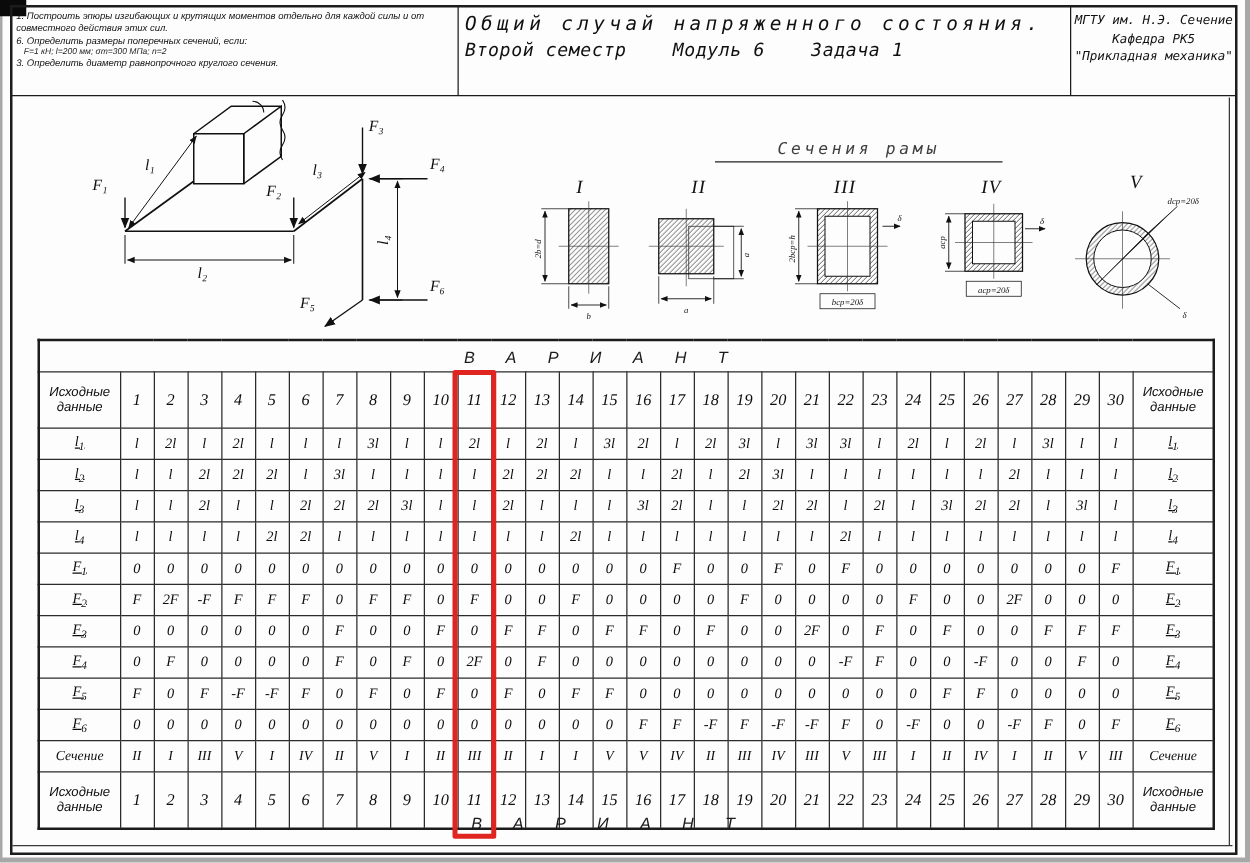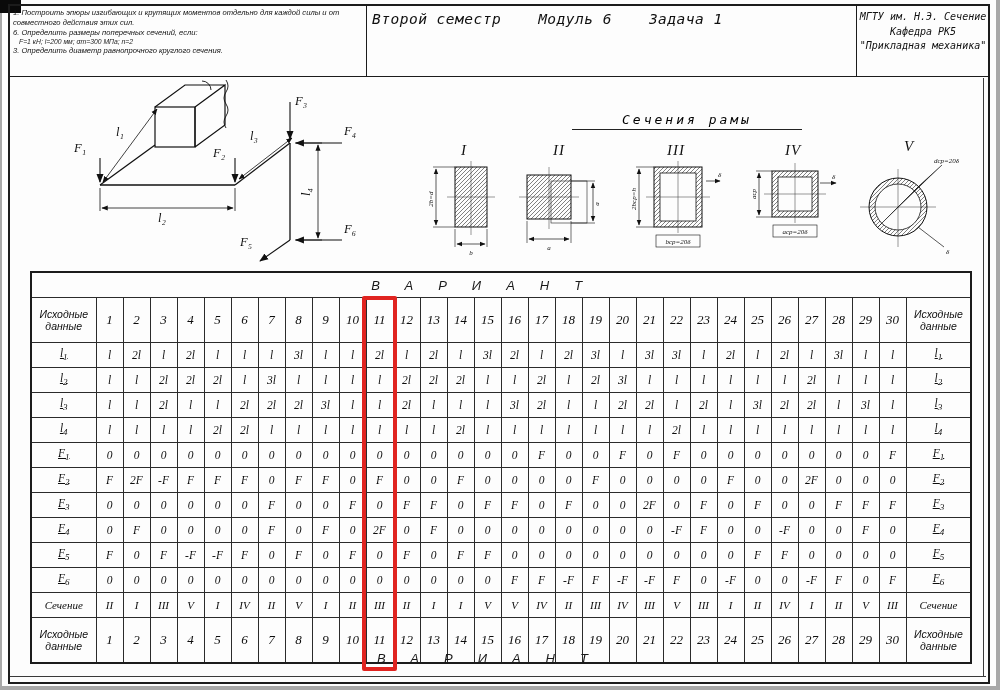--- a/index.html
+++ b/index.html
@@ -20,21 +20,21 @@
   .title-box{position:absolute;left:372px;top:8px;width:478px;height:64px;color:#101010;}
   .t-big{font:italic 15.5px "DejaVu Sans Mono",monospace;letter-spacing:3.5px;white-space:pre;line-height:1.42;}
   .t-mid{font:italic 14.5px "DejaVu Sans Mono",monospace;letter-spacing:0.5px;white-space:pre;margin-top:3px;}
   .org-box{position:absolute;left:858px;top:10px;width:130px;height:62px;text-align:center;
            font:italic 10px "DejaVu Sans Mono",monospace;line-height:1.45;color:#101010;}
 
   
   .svg-abs{position:absolute;}
   .sec-title{position:absolute;left:572px;top:112px;width:230px;text-align:center;
              font:italic 13px "DejaVu Sans Mono",monospace;letter-spacing:3px;
-             border-bottom:1px solid #222;padding-bottom:2px;color:#000000;}
+             border-bottom:1px solid #222;padding-bottom:2px;color:#404040;}
   .sec-block{position:absolute;text-align:center;}
   .roman{font:italic 15px "Liberation Serif",serif;color:#111;letter-spacing:1px;}
 
   
   table.vt{position:absolute;left:30px;top:271px;width:940px;border-collapse:collapse;table-layout:fixed;
            font-style:italic;color:#0d0d0d;}
   table.vt td{border:1px solid #2b2b2b;text-align:center;vertical-align:middle;padding:0;overflow:hidden;}
   table.vt{border:2px solid #1c1c1c;}
   td.varcell{height:24px;border-left:none;border-right:none;}
   .varword{font:italic 13px "Liberation Sans",sans-serif;letter-spacing:25px;color:#1a1a1a;
@@ -59,20 +59,21 @@
 <div class="corner"></div>
 
 <div class="tasks">
   <div>1. Построить эпюры изгибающих и крутящих моментов отдельно для каждой силы и от совместного действия этих сил.</div>
   <div>6. Определить размеры поперечных сечений, если:</div>
   <div class="formula">F=1 кН;  l=200 мм;  σт=300 МПа;  n=2</div>
   <div>3. Определить диаметр равнопрочного круглого сечения.</div>
 </div>
 
 <div class="title-box">
+  <div class="t-big">Общий случай напряженного состояния.</div>
   <div class="t-mid">Второй семестр    Модуль 6    Задача 1</div>
 </div>
 
 <div class="org-box">
   <div>МГТУ им. Н.Э. Сечение</div>
   <div>Кафедра РК5</div>
   <div>"Прикладная механика"</div>
 </div>
 
 <div class="vline" style="left:366px;top:4px;height:72px;"></div>

